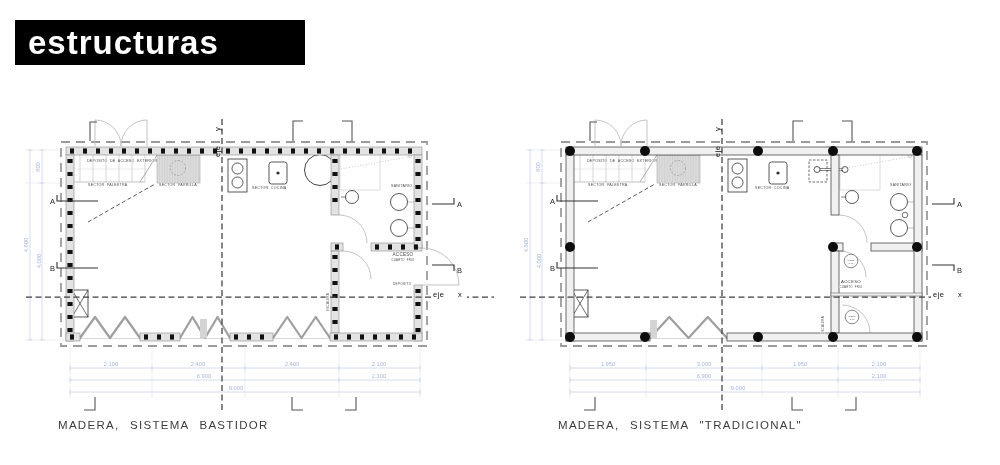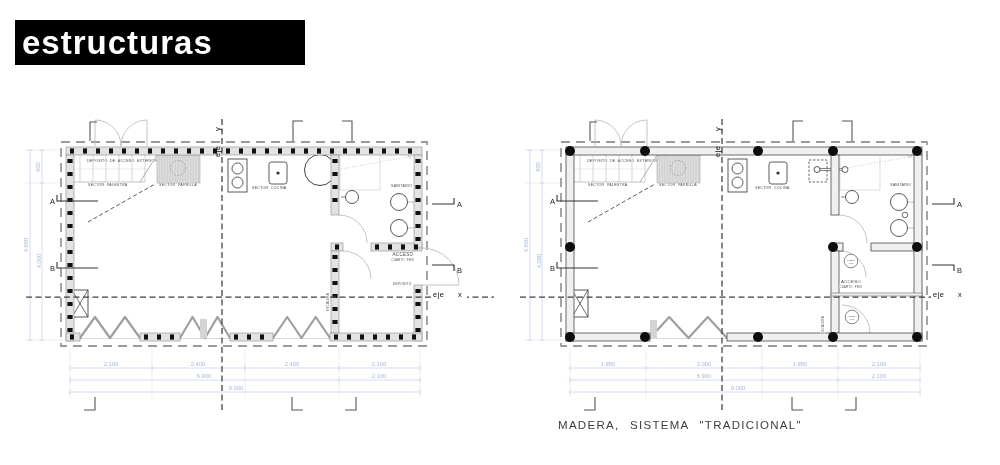--- a/index.html
+++ b/index.html
@@ -1,21 +1,21 @@
 <!DOCTYPE html>
 <html style="--title-bg: #000000; --title-fg: #ffffff; --caption: #3d3d3d; --ink: #2f2f2f; --wall-fill: #e3e3e3; --wall-fill-trad: #f0f0f0; --wall-edge: #8a8a8a; --wall-edge-trad: #4a4a4a; --boundary: #9b9b9b; --axis-line: #3f3f3f; --door-arc: #bdbdbd; --zigzag: #9f9f9f; --dim-line: #c7d3ec; --dim-text: #a5b7dc; --label-text: #4a4a4a;"><head>
 <meta charset="utf-8">
 <style>
   html,body{margin:0;padding:0;}
   .sheet{position:relative;width:1000px;height:465px;background:#ffffff;overflow:hidden;
          font-family:"Liberation Sans",sans-serif;}
   .title-block{position:absolute;left:15px;top:20px;width:290px;height:45px;
                background:var(--title-bg,#000);display:flex;align-items:center;}
   .title-text{color:var(--title-fg,#fff);font-size:33px;font-weight:bold;letter-spacing:1px;
-              padding-left:7px;line-height:45px;}
+              padding-left:13px;line-height:45px;}
   figure.plan{position:absolute;top:105px;width:500px;height:360px;margin:0;}
   .plan-left{left:0;}
   .plan-right{left:500px;}
   figure.plan svg{position:absolute;left:0;top:0;}
   .caption{position:absolute;left:58px;top:314px;font-size:11.5px;color:var(--caption,#3d3d3d);
            letter-spacing:1.3px;word-spacing:6px;white-space:pre;}
   svg text{font-family:"Liberation Sans",sans-serif;white-space:pre;}
 </style>
 </head>
 <body>
@@ -258,20 +258,21 @@
           <text x="88" y="81" font-size="3.6" fill="#4a4a4a" text-anchor="start" letter-spacing="0.25" style="paint-order:stroke;stroke:#ffffff;stroke-width:0.7px">SECTOR  PALESTRA</text>
           <text x="159" y="81" font-size="3.6" fill="#4a4a4a" text-anchor="start" letter-spacing="0.25" style="paint-order:stroke;stroke:#ffffff;stroke-width:0.7px">SECTOR  PARRILLA</text>
           <text x="252" y="84" font-size="3.6" fill="#4a4a4a" text-anchor="start" letter-spacing="0.25" style="paint-order:stroke;stroke:#ffffff;stroke-width:0.7px">SECTOR  COCINA</text>
           <text x="391" y="82" font-size="3.6" fill="#4a4a4a" text-anchor="start" letter-spacing="0.25" style="paint-order:stroke;stroke:#ffffff;stroke-width:0.7px">SANITARIO</text>
           <text x="403" y="151" font-size="4.6" fill="#4a4a4a" text-anchor="middle" letter-spacing="0.25" style="paint-order:stroke;stroke:#ffffff;stroke-width:0.7px">ACCESO</text>
           <text x="403" y="155.5" font-size="2.8" fill="#4a4a4a" text-anchor="middle" letter-spacing="0.25" style="paint-order:stroke;stroke:#ffffff;stroke-width:0.7px">CUARTO  FRIO</text>
           <text x="393" y="180" font-size="3.2" fill="#4a4a4a" text-anchor="start" letter-spacing="0.25" style="paint-order:stroke;stroke:#ffffff;stroke-width:0.7px">DEPOSITO</text>
           <text x="329" y="206" font-size="3" fill="#4a4a4a" text-anchor="start" letter-spacing="0.25" transform="rotate(-90 329 206)" style="paint-order:stroke;stroke:#ffffff;stroke-width:0.7px">ESCALERA</text>
         </g>
       </svg>
+    <figcaption class="caption">MADERA, SISTEMA BASTIDOR</figcaption>
   </figure>
 
   <figure class="plan plan-right">
     <svg id="plan1" width="500" height="360" viewBox="0 0 500 360">
         <g>
           <line x1="70" y1="243" x2="70" y2="293" stroke="#e6e6e6" stroke-width="0.7"></line>
           <line x1="146" y1="243" x2="146" y2="293" stroke="#e6e6e6" stroke-width="0.7"></line>
           <line x1="262" y1="243" x2="262" y2="293" stroke="#e6e6e6" stroke-width="0.7"></line>
           <line x1="338" y1="243" x2="338" y2="293" stroke="#e6e6e6" stroke-width="0.7"></line>
           <line x1="420" y1="243" x2="420" y2="293" stroke="#e6e6e6" stroke-width="0.7"></line>

